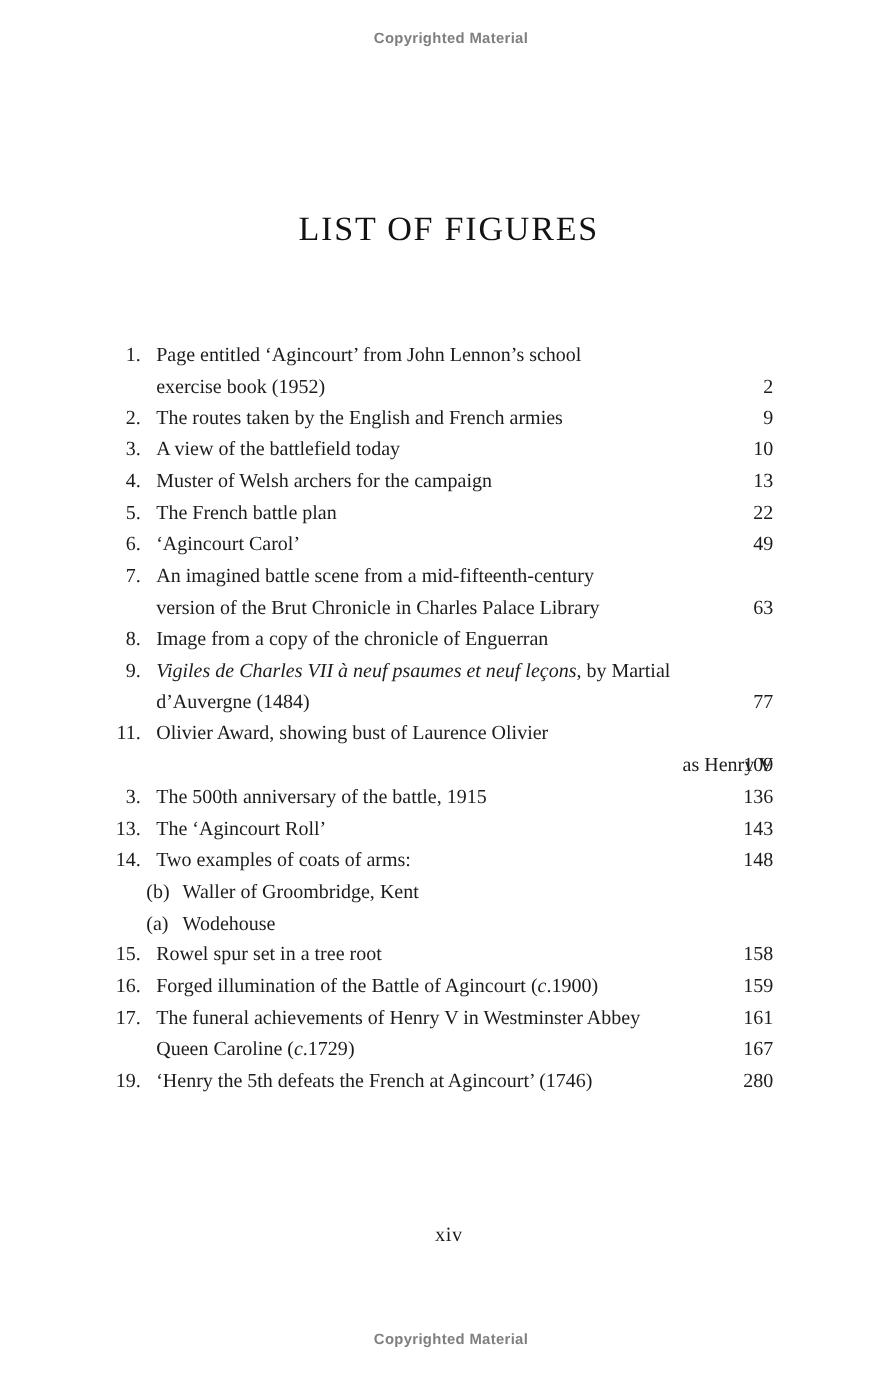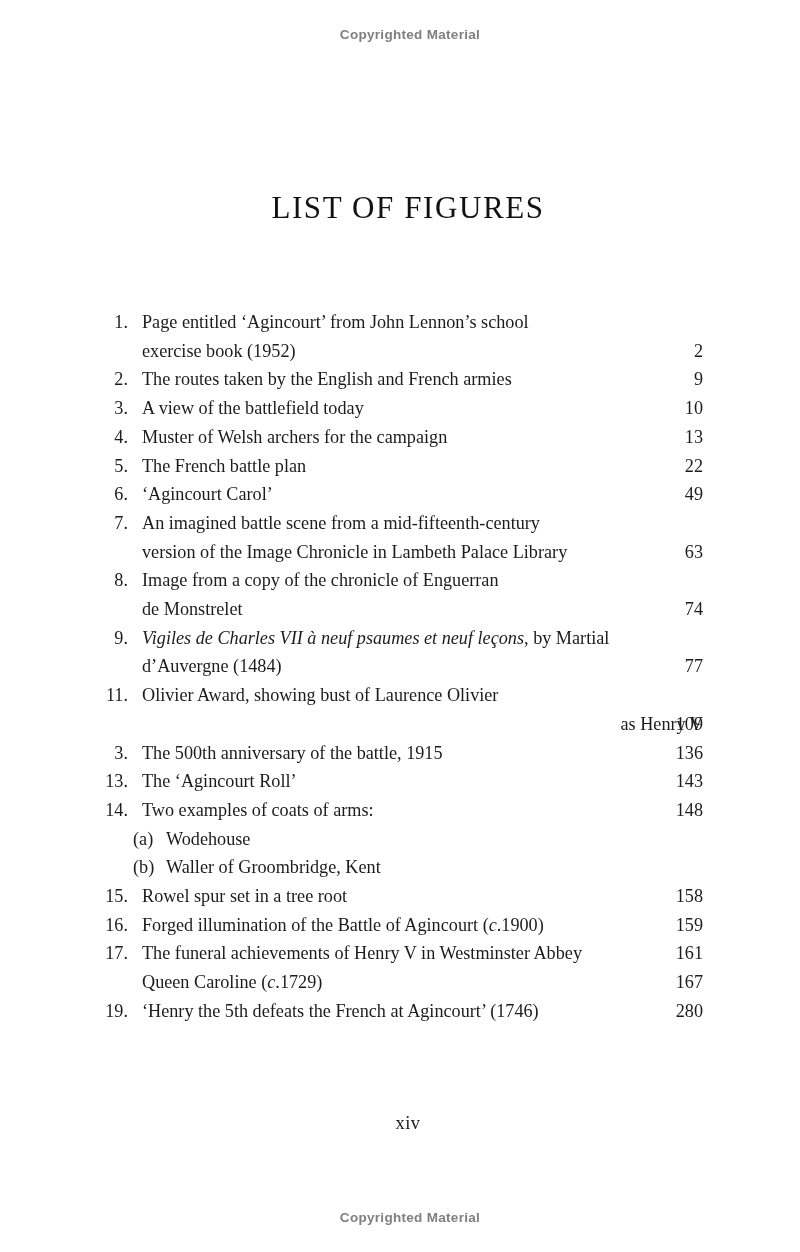--- a/index.html
+++ b/index.html
@@ -133,32 +133,27 @@
       <span class="text"><span>‘Agincourt Carol’</span></span>
       <span class="pageno">49</span>
     </div>
     <div class="row item">
       <span class="num">7.</span>
       <span class="text"><span>An imagined battle scene from a mid-fifteenth-century</span></span>
       <span class="pageno"></span>
     </div>
     <div class="row cont">
       <span class="num"></span>
-      <span class="text"><span>version of the Image Chronicle in Lambeth Palace Library</span></span>
+      <span class="text"><span>version of the Brut Chronicle in Charles Palace Library</span></span>
       <span class="pageno">63</span>
     </div>
     <div class="row item">
       <span class="num">8.</span>
       <span class="text"><span>Image from a copy of the chronicle of Enguerran</span></span>
       <span class="pageno"></span>
-    </div>
-    <div class="row cont">
-      <span class="num"></span>
-      <span class="text"><span>de Monstrelet</span></span>
-      <span class="pageno">74</span>
     </div>
     <div class="row item">
       <span class="num">9.</span>
       <span class="text"><i>Vigiles de Charles VII à neuf psaumes et neuf leçons</i><span>, by Martial</span></span>
       <span class="pageno"></span>
     </div>
     <div class="row cont">
       <span class="num"></span>
       <span class="text"><span>d’Auvergne (1484)</span></span>
       <span class="pageno">77</span>
@@ -183,26 +178,26 @@
       <span class="text"><span>The ‘Agincourt Roll’</span></span>
       <span class="pageno">143</span>
     </div>
     <div class="row item">
       <span class="num">14.</span>
       <span class="text"><span>Two examples of coats of arms:</span></span>
       <span class="pageno">148</span>
     </div>
     <div class="row sub">
       <span class="num"></span>
+      <span class="text"><span class="submarker">(b)</span><span>Waller of Groombridge, Kent</span></span>
+      <span class="pageno"></span>
+    </div>
+    <div class="row sub">
+      <span class="num"></span>
       <span class="text"><span class="submarker">(a)</span><span>Wodehouse</span></span>
-      <span class="pageno"></span>
-    </div>
-    <div class="row sub">
-      <span class="num"></span>
-      <span class="text"><span class="submarker">(b)</span><span>Waller of Groombridge, Kent</span></span>
       <span class="pageno"></span>
     </div>
     <div class="row item">
       <span class="num">15.</span>
       <span class="text"><span>Rowel spur set in a tree root</span></span>
       <span class="pageno">158</span>
     </div>
     <div class="row item">
       <span class="num">16.</span>
       <span class="text"><span>Forged illumination of the Battle of Agincourt (</span><i>c</i><span>.1900)</span></span>

